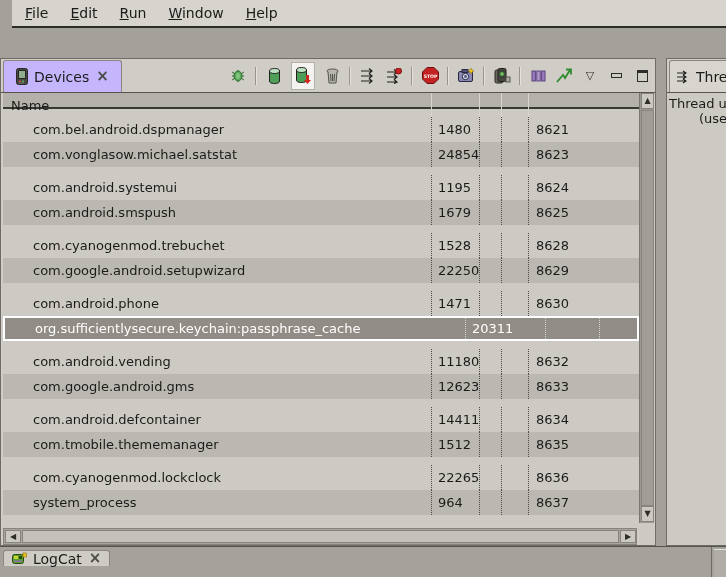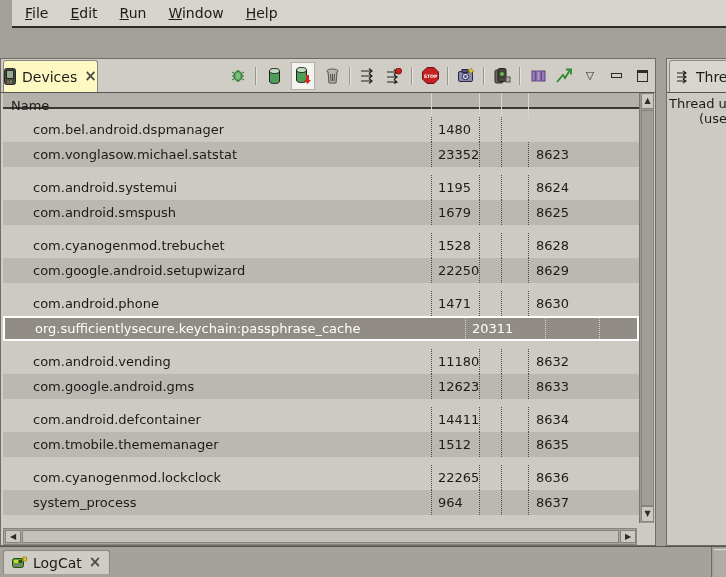--- a/index.html
+++ b/index.html
@@ -21,23 +21,23 @@
   
   #devices-panel{
     position:absolute; left:0; top:58px; width:656px; height:488px;
     background:#d0cdc7; border:1px solid #6f6c67; box-sizing:border-box;
   }
   #devices-tabrow{
     position:absolute; left:0; top:0; width:654px; height:34px;
     background:#d0cdc7; border-bottom:1px solid #55534f; box-sizing:border-box;
   }
   .view-tab{
-    position:absolute; left:2px; top:1px; height:32px; background:#fef9c3;
+    position:absolute; left:2px; top:1px; height:32px; background:#c4b5fd;
     border:1px solid #8a8781; border-bottom:none; border-radius:3px 3px 0 0;
-    display:flex; align-items:center; padding:0 0; box-sizing:border-box; font-size:14px;
+    display:flex; align-items:center; padding:0 12px; box-sizing:border-box; font-size:14px;
   }
   .view-tab .tab-label{ margin:0 7px 0 6px; }
   .tab-close{ font-size:15px; font-weight:bold; color:#4c4a46; line-height:1; }
   
   #view-toolbar{
     position:absolute; right:4px; top:0; height:33px;
     display:flex; align-items:center; gap:8px;
   }
   .tbtn{ width:18px; height:18px; display:flex; align-items:center; justify-content:center; }
   .tbtn.highlight{ background:#f4f3f0; border:1px solid #b3b0aa; width:22px; height:26px; }
@@ -109,21 +109,21 @@
   #threads-content{ position:absolute; left:0; top:34px; width:400px; height:452px;
     background:#cdcac4; font-size:13px; }
   #threads-msg1{ white-space:nowrap; padding:3px 0 0 2px; }
   #threads-msg2{ white-space:nowrap; padding-left:32px; }
   
   #bottom-bar{
     position:absolute; left:0; top:546px; width:726px; height:31px;
     background:#a5a29c; border-top:1px solid #55534f; box-sizing:border-box;
   }
   #logcat-tab{
-    position:absolute; left:3px; top:3px; height:24px; background:#cfccc6;
+    position:absolute; left:3px; top:3px; height:16px; background:#cfccc6;
     border:1px solid #8a8781; border-bottom:none; border-radius:3px 3px 0 0;
     display:flex; align-items:center; padding:0 8px; box-sizing:border-box; font-size:14px;
   }
   #logcat-tab .tab-label{ margin:0 7px 0 6px; }
   #bottom-sash{ position:absolute; left:711px; top:0; width:1px; height:31px; background:#6f6c67; }
   #bottom-right-seg{ position:absolute; left:714px; top:2px; width:12px; height:29px;
     background:#b0ada7; border-top:1px solid #e2e0dc; }
   svg{ display:block; }
 </style>
 </head>
@@ -270,24 +270,25 @@
         <div class="hcell"></div>
         <div class="hcell"></div>
         <div class="hcell"></div>
       </div>
       <div id="tbody">
           <div class="trow tgrid light">
             <div class="cell name">com.bel.android.dspmanager</div>
             <div class="cell pid">1480</div>
             <div class="cell c3"></div>
             <div class="cell c4"></div>
+            <div class="cell port">8621</div>
           </div>
           <div class="trow tgrid dark">
             <div class="cell name">com.vonglasow.michael.satstat</div>
-            <div class="cell pid">23352</div>
+            <div class="cell pid">24854</div>
             <div class="cell c3"></div>
             <div class="cell c4"></div>
             <div class="cell port">8623</div>
           </div>
           <div class="trow tgrid light">
             <div class="cell name">com.android.systemui</div>
             <div class="cell pid">1195</div>
             <div class="cell c3"></div>
             <div class="cell c4"></div>
             <div class="cell port">8624</div>

